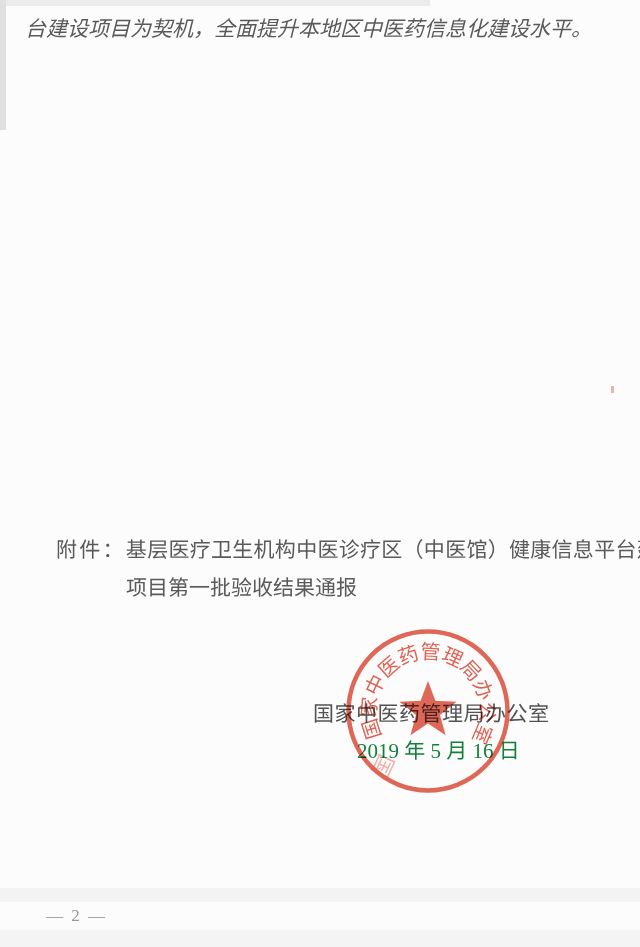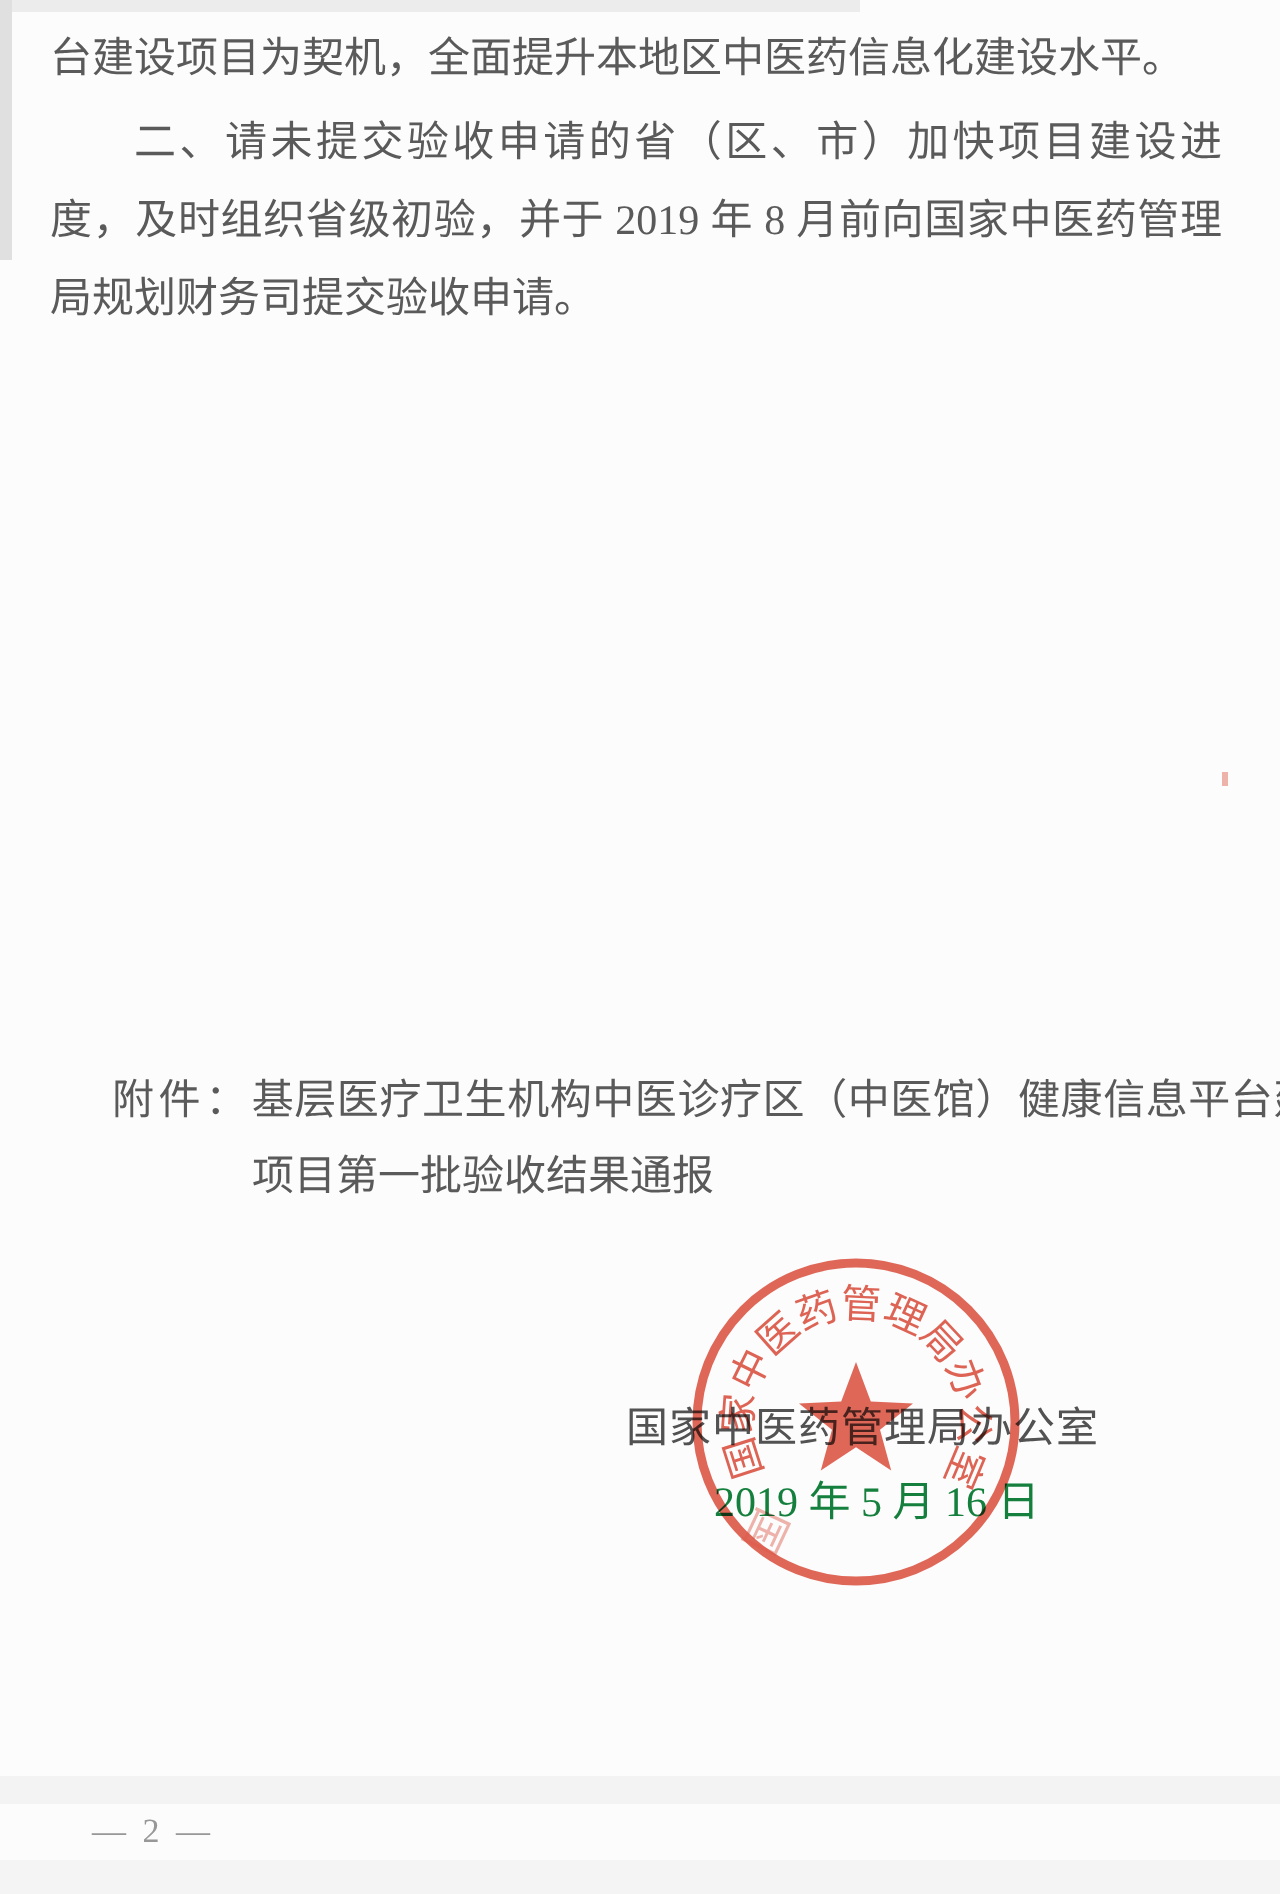--- a/index.html
+++ b/index.html
@@ -22,20 +22,21 @@
   .art-band1  { left: 0; top: 888px; width: 640px; height: 14px; background: #f3f3f3; }
   .art-band2  { left: 0; top: 930px; width: 640px; height: 17px; background: #f4f4f4; }
   .art-speck  { left: 611px; top: 386px; width: 3px; height: 7px; background: rgba(214,70,50,.4); }
 
   .body-text {
     position: absolute;
     left: 25px; top: 10px; width: 586px;
     font-size: 21px; line-height: 39px;
     text-align: justify;
     letter-spacing: 0;
+    font-style: italic;
   }
   .body-text p { margin: 0 0 3px 0; }
   .body-text p.indent { text-indent: 2em; }
 
   .attachment {
     position: absolute;
     left: 56px; top: 531px; width: 553px;
     font-size: 21px; line-height: 38px;
     padding-left: 70px; text-indent: -70px;
     text-align: justify;
@@ -79,21 +80,20 @@
 <div class="page">
 
   <div class="artifact art-top"></div>
   <div class="artifact art-left"></div>
   <div class="artifact art-band1"></div>
   <div class="artifact art-band2"></div>
   <div class="artifact art-speck"></div>
 
   <div class="body-text">
     <p>台建设项目为契机，全面提升本地区中医药信息化建设水平。</p>
-    <p class="indent">二、请未提交验收申请的省（区、市）加快项目建设进度，及时组织省级初验，并于 2019 年 8 月前向国家中医药管理局规划财务司提交验收申请。</p>
   </div>
 
   <div class="attachment"><span class="att-label">附件：</span><span>基层医疗卫生机构中医诊疗区（中医馆）健康信息平台建设项目第一批验收结果通报</span></div>
 
   <div class="signature-org">国家中医药管理局办公室</div>
   <div class="signature-date">2019 年 5 月 16 日</div>
 
   <svg class="seal" viewBox="0 0 180 180" aria-hidden="true">
     <circle cx="90" cy="90" r="79.5" fill="none" stroke="#d9402e" stroke-width="4.5" opacity="0.9"></circle>
     <path id="sealArc" d="M 90 142 A 52 52 0 0 1 90 38 A 52 52 0 0 1 90 142" fill="none"></path>

